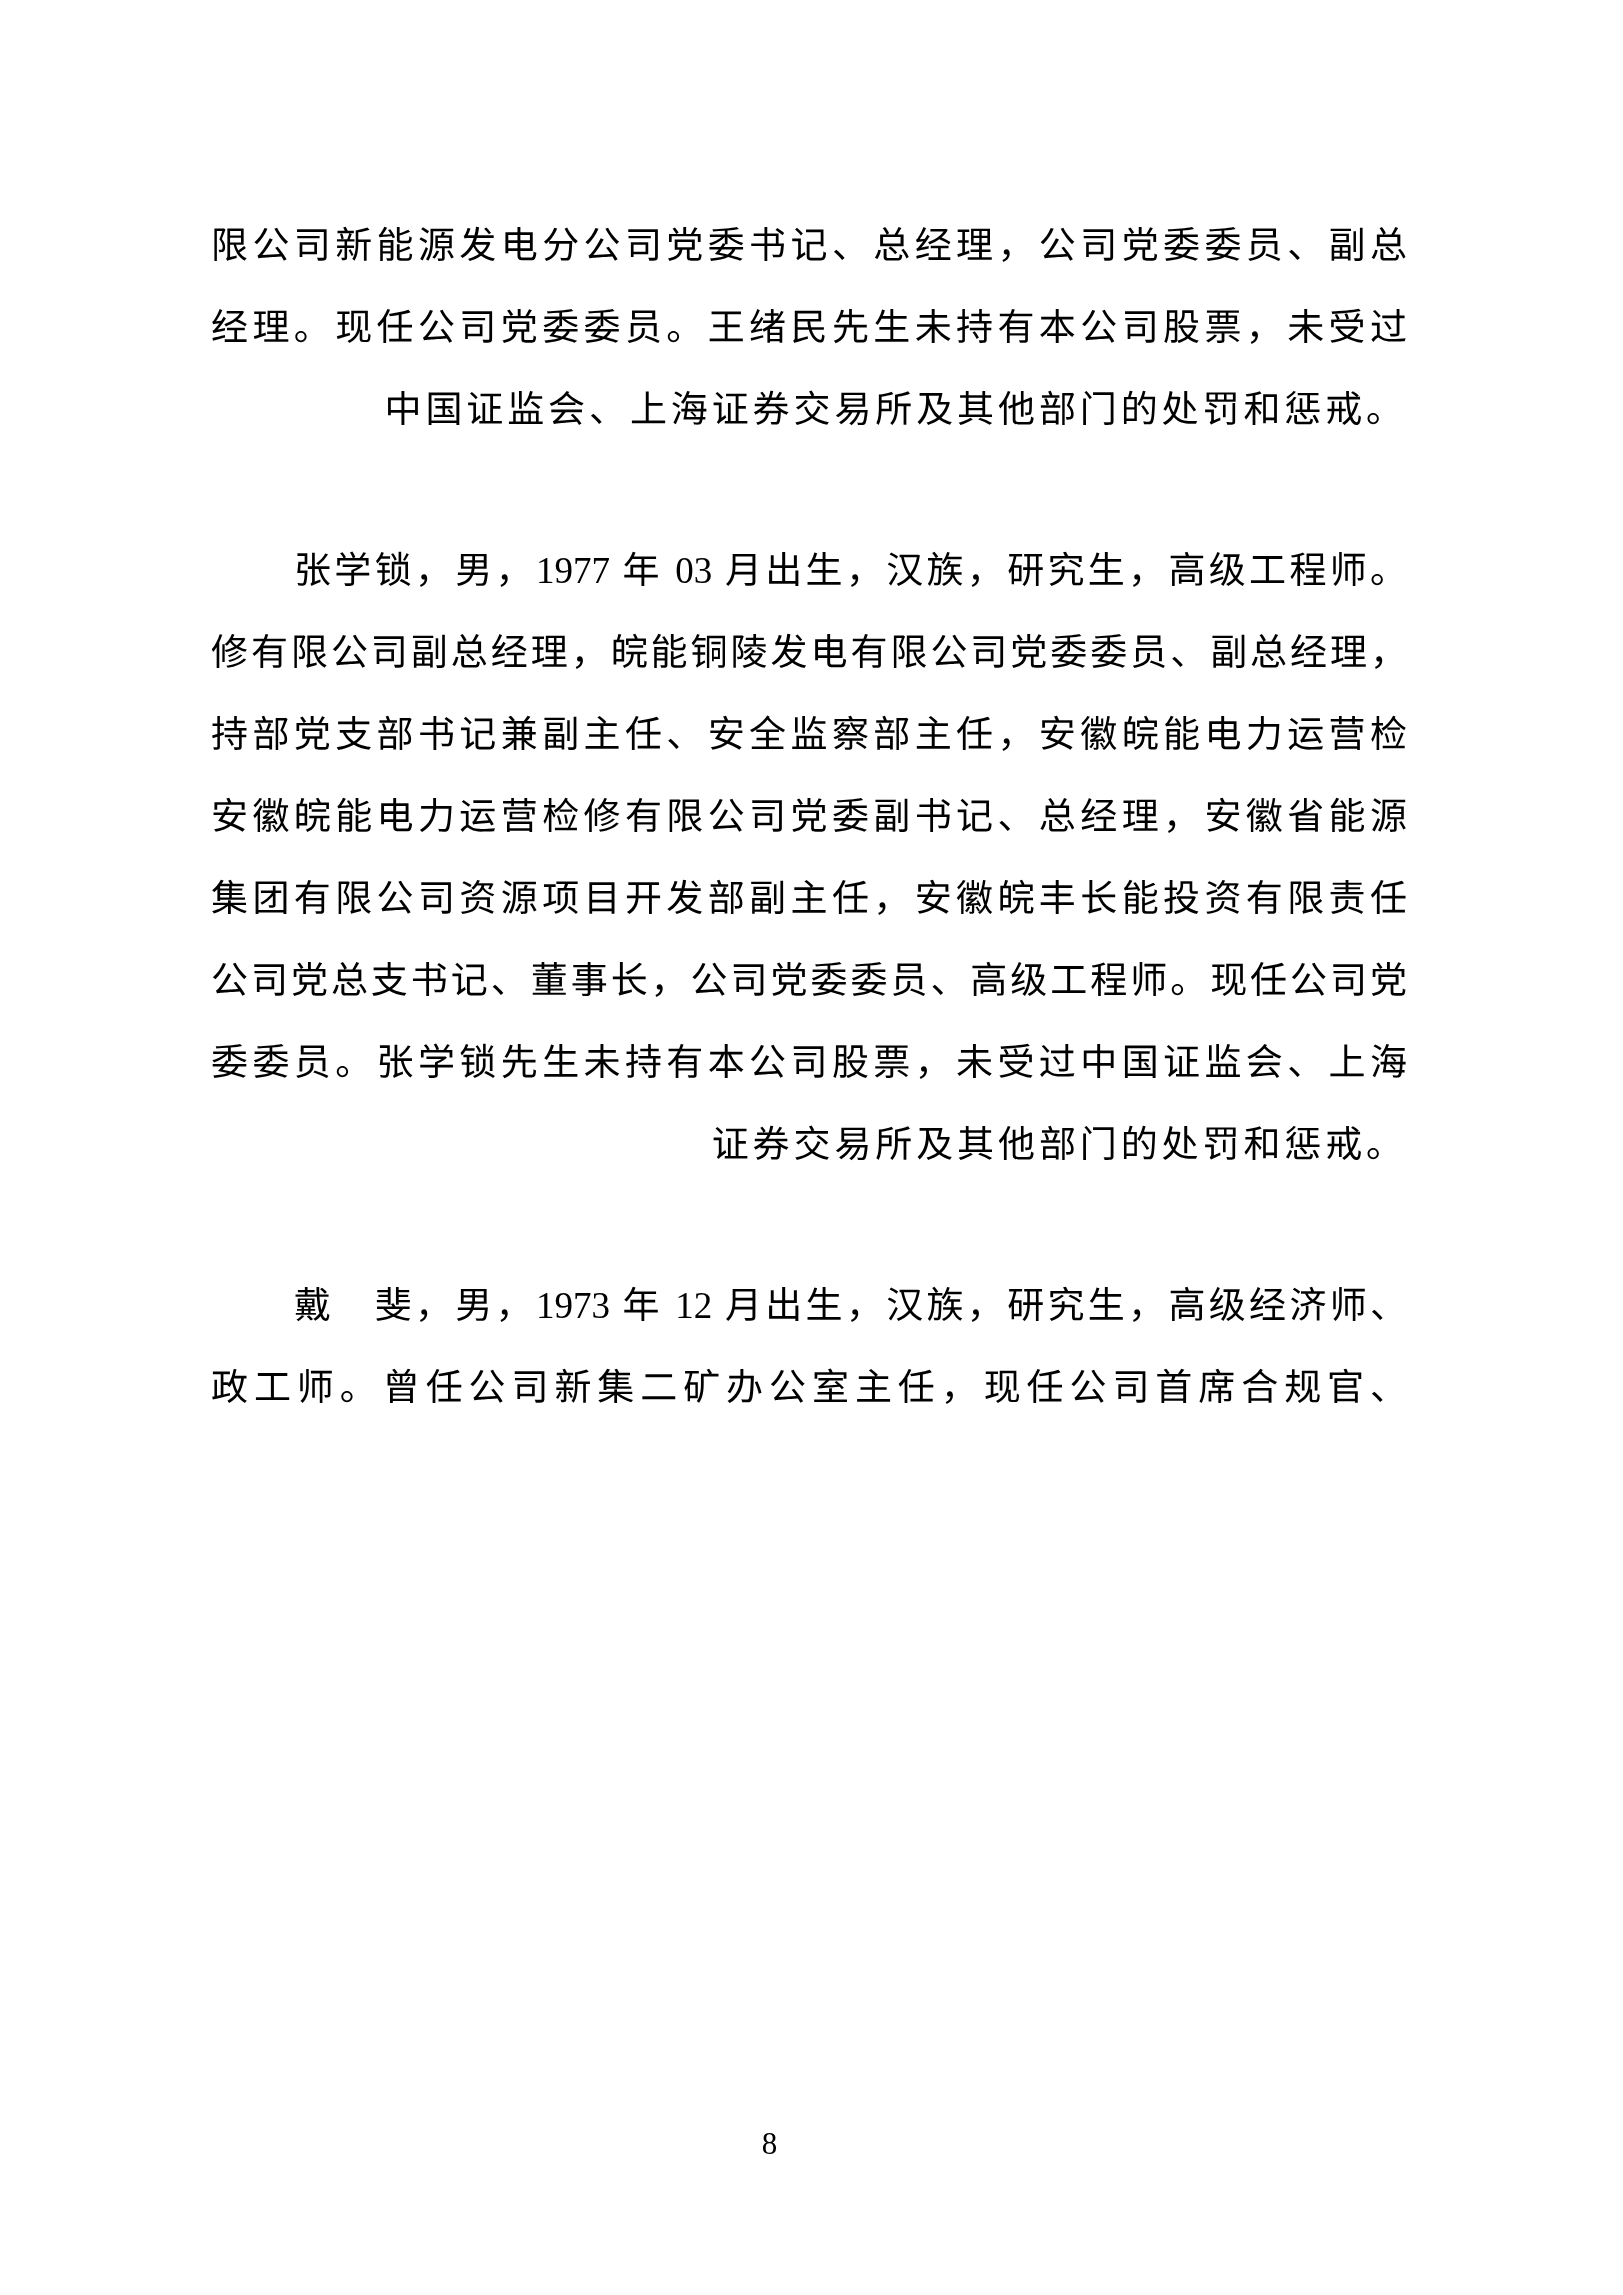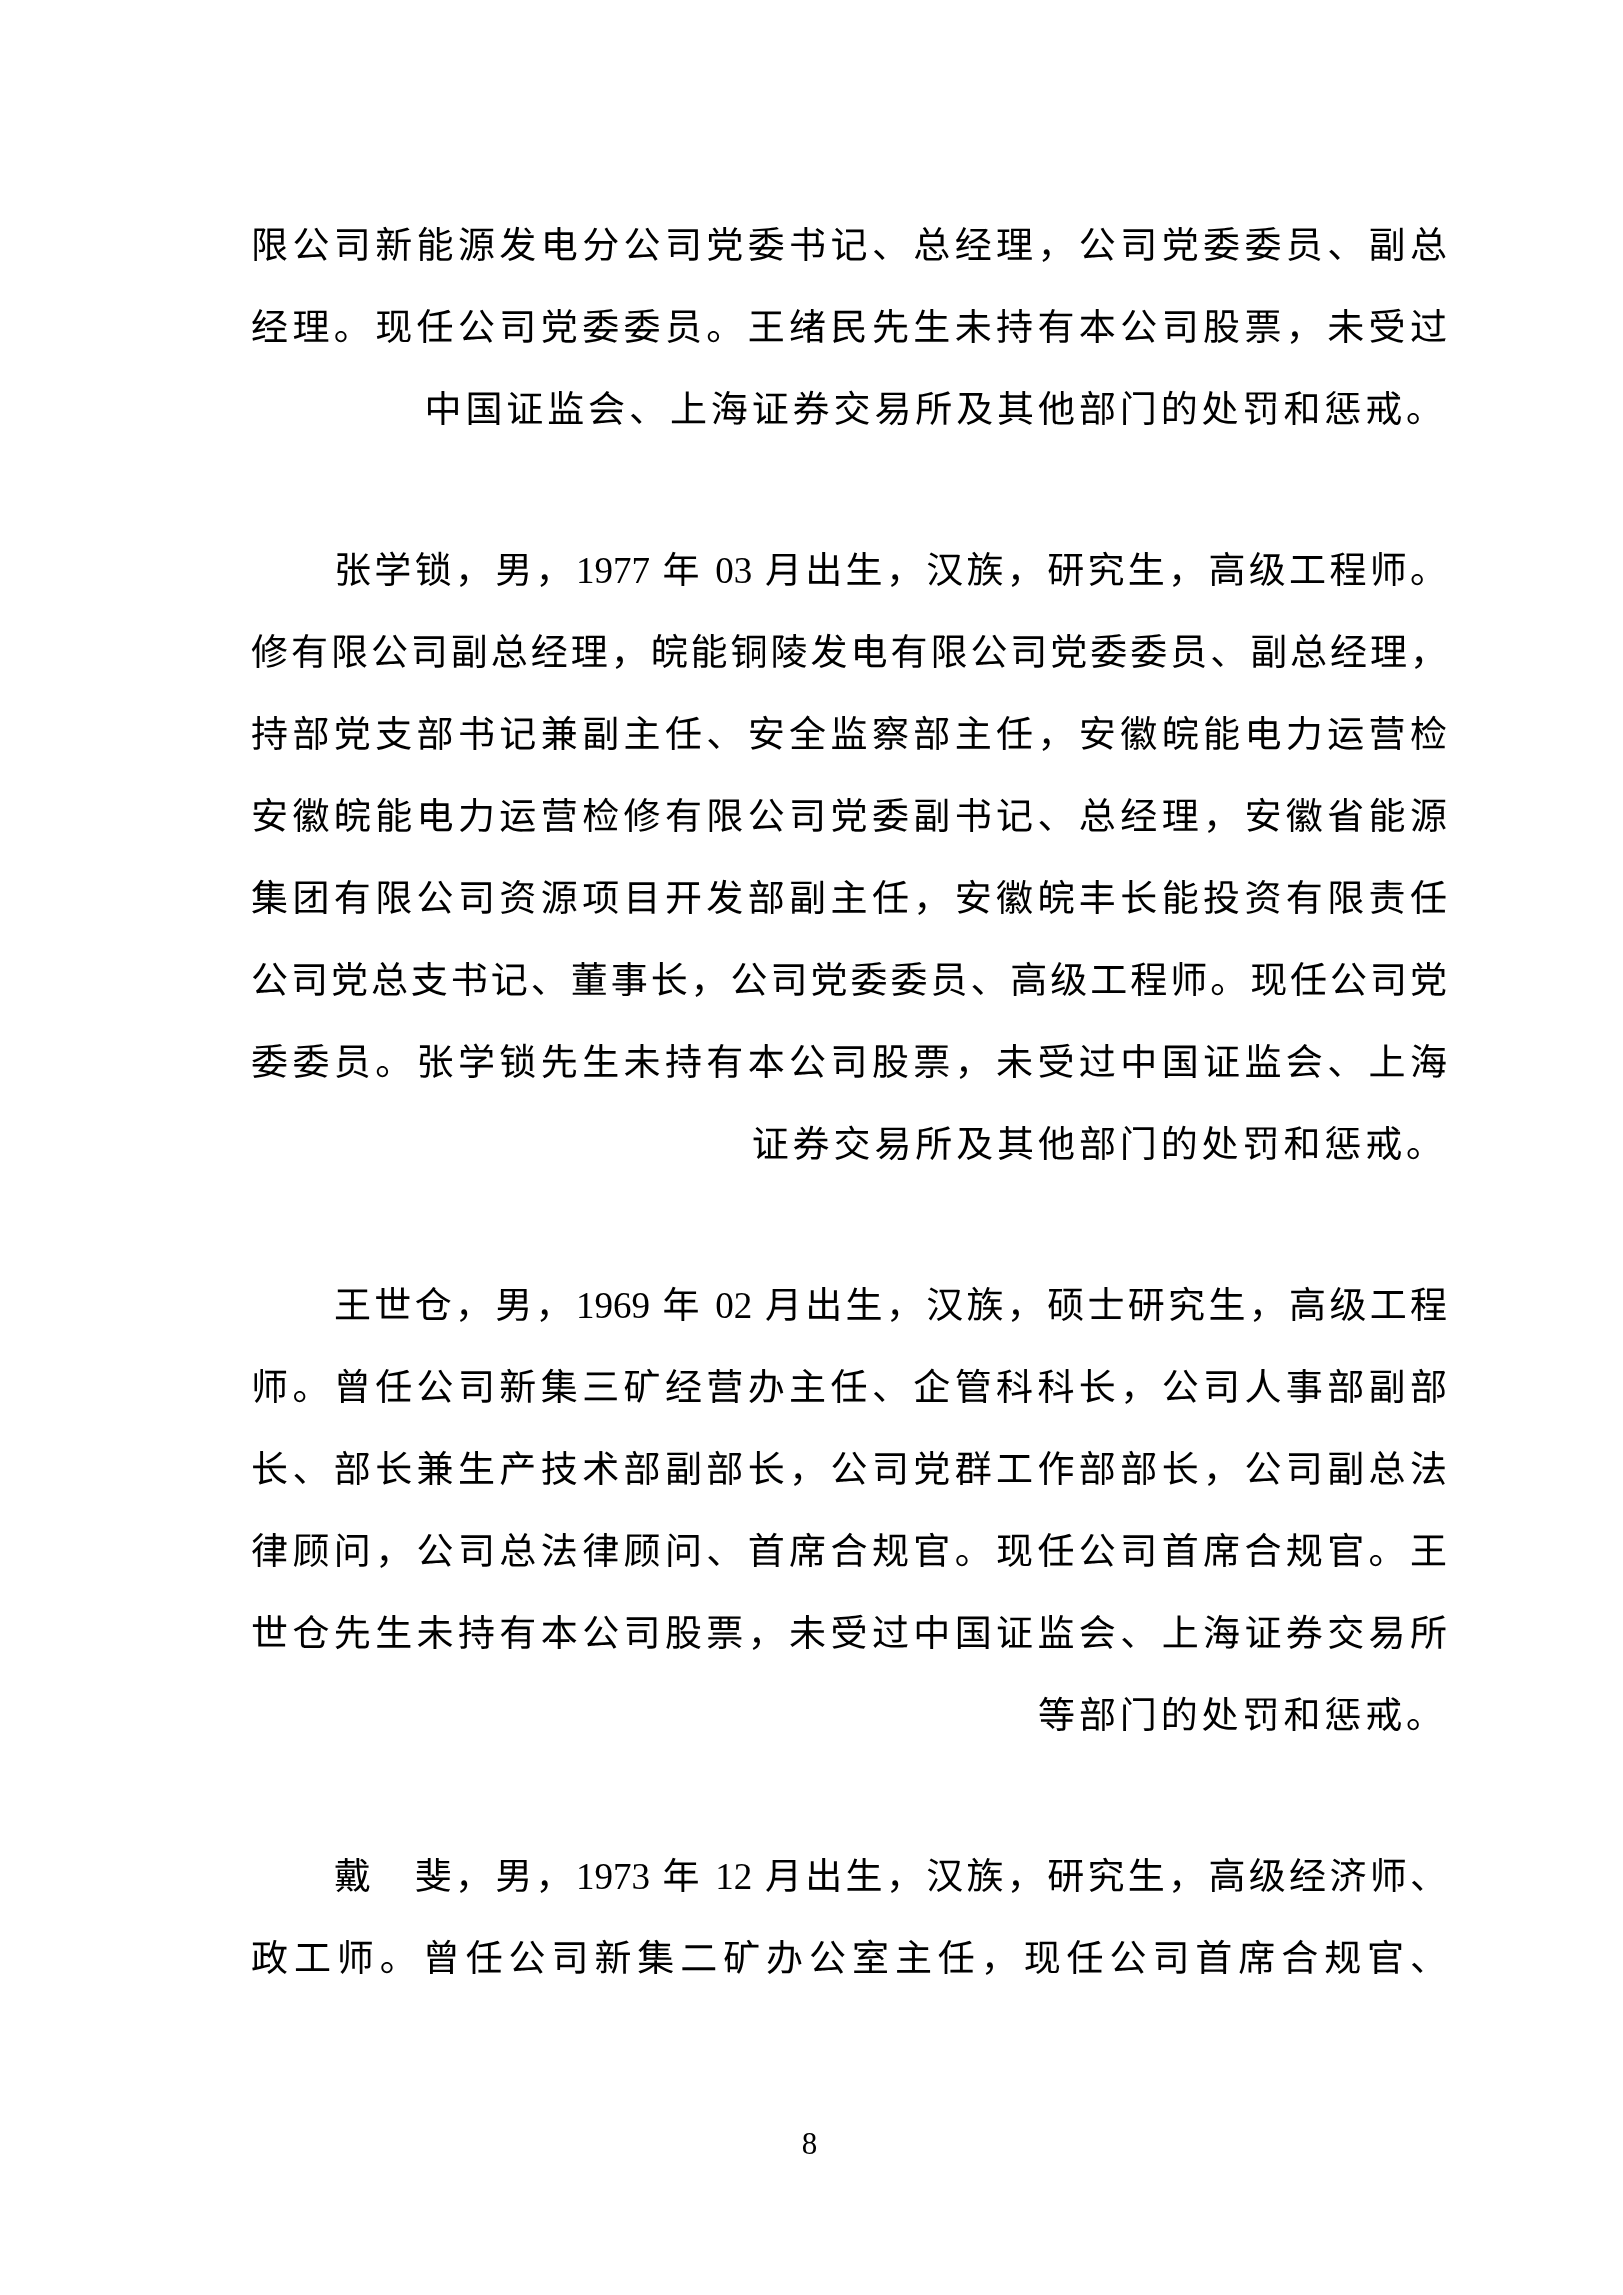--- a/index.html
+++ b/index.html
@@ -14,21 +14,20 @@
     position: relative;
     overflow: hidden;
     font-family: "Liberation Serif", serif;
   }
   .page {
     position: absolute;
     left: 0;
     top: 0;
     width: 1539px;
     height: 2295px;
-    margin-left: 40px;
   }
   .content {
     position: absolute;
     left: 211px;
     top: 205px;
     width: 1196px;
   }
   .paragraph {
     margin: 0;
   }
@@ -81,27 +80,19 @@
         <div class="line justify indent"><b>张学锁，</b>男，1977 年 03 月出生，汉族，研究生，高级工程师。</div>
         <div class="line justify">修有限公司副总经理，皖能铜陵发电有限公司党委委员、副总经理，</div>
         <div class="line justify">持部党支部书记兼副主任、安全监察部主任，安徽皖能电力运营检</div>
         <div class="line justify">安徽皖能电力运营检修有限公司党委副书记、总经理，安徽省能源</div>
         <div class="line justify">集团有限公司资源项目开发部副主任，安徽皖丰长能投资有限责任</div>
         <div class="line justify">公司党总支书记、董事长，公司党委委员、高级工程师。现任公司党</div>
         <div class="line justify">委委员。张学锁先生未持有本公司股票，未受过中国证监会、上海</div>
         <div class="line last">证券交易所及其他部门的处罚和惩戒。</div>
       </div>
       <div class="paragraph">
-        <div class="line justify indent"><b>王世仓，</b>男，1969 年 02 月出生，汉族，硕士研究生，高级工程</div>
-        <div class="line justify">师。曾任公司新集三矿经营办主任、企管科科长，公司人事部副部</div>
-        <div class="line justify">长、部长兼生产技术部副部长，公司党群工作部部长，公司副总法</div>
-        <div class="line justify">律顾问，公司总法律顾问、首席合规官。现任公司首席合规官。王</div>
-        <div class="line justify">世仓先生未持有本公司股票，未受过中国证监会、上海证券交易所</div>
-        <div class="line last">等部门的处罚和惩戒。</div>
-      </div>
-      <div class="paragraph">
         <div class="line justify indent"><b>戴　斐，</b>男，1973 年 12 月出生，汉族，研究生，高级经济师、</div>
         <div class="line justify">政工师。曾任公司新集二矿办公室主任，现任公司首席合规官、</div>
       </div>
     </div>
   <div class="page-number">8</div>
 </div>
 
 
 </body></html>

